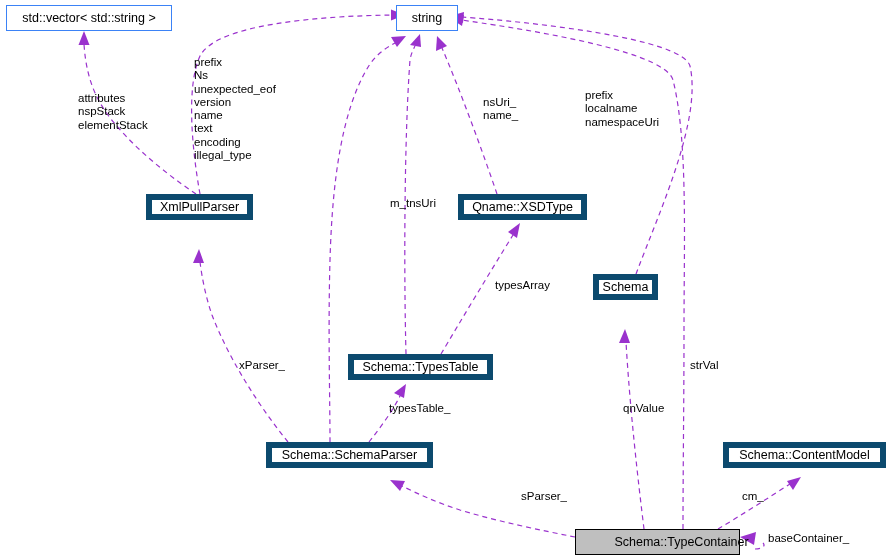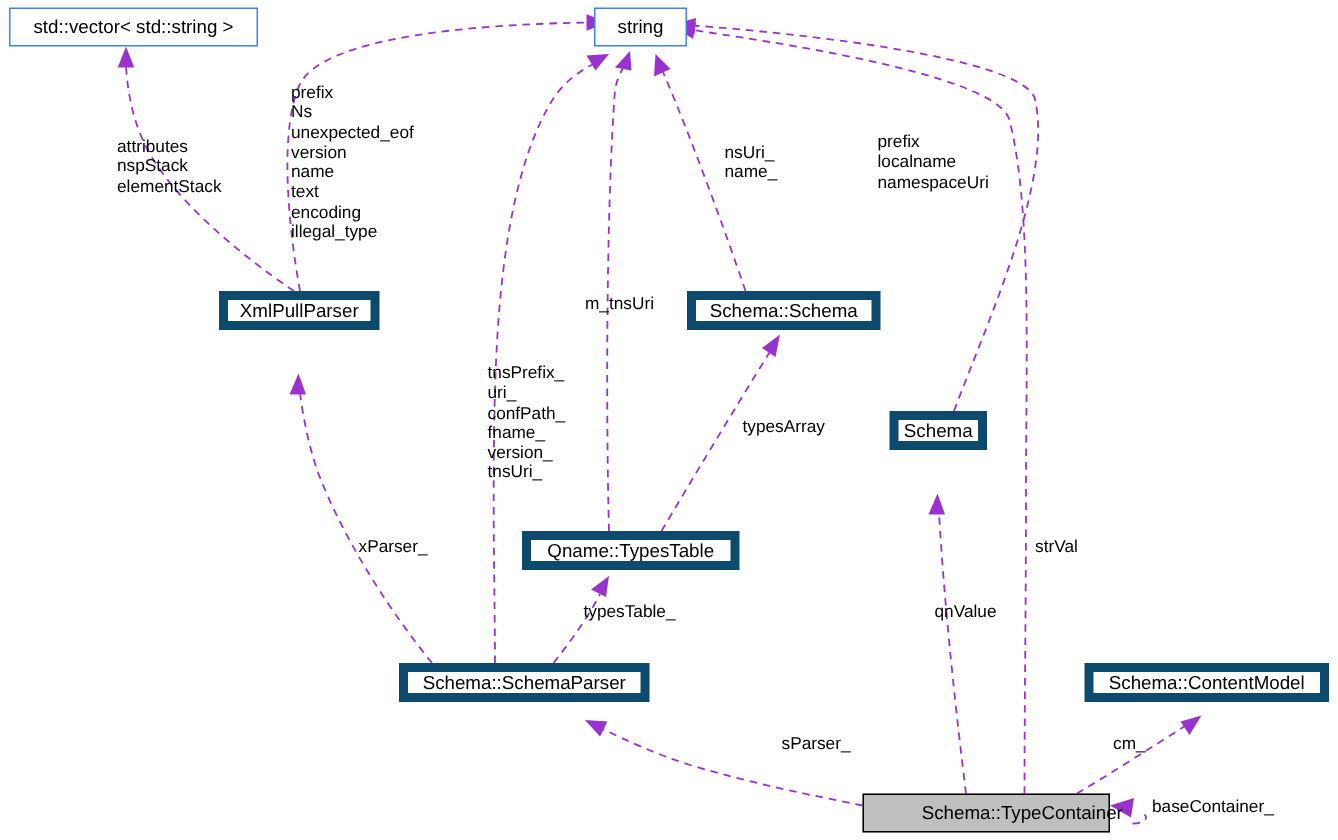--- a/index.html
+++ b/index.html
@@ -142,25 +142,25 @@
     </g>
 
   </svg>
 
   <div class="node-box gray-border" style="left:6px; top:5px; width:166px; height:26px;">std::vector&lt; std::string &gt;</div>
 
   <div class="node-box gray-border" style="left:396px; top:5px; width:62px; height:26px;">string</div>
 
   <div class="node-box" style="left:146px; top:194px; width:107px; height:26px;">XmlPullParser</div>
 
-  <div class="node-box" style="left:458px; top:194px; width:129px; height:26px;">Schema::Schema</div>
+  <div class="node-box" style="left:458px; top:194px; width:129px; height:26px;">Qname::XSDType</div>
 
   <div class="node-box" style="left:593px; top:274px; width:65px; height:26px;">Schema</div>
 
-  <div class="node-box" style="left:348px; top:354px; width:145px; height:26px;">Qname::TypesTable</div>
+  <div class="node-box" style="left:348px; top:354px; width:145px; height:26px;">Schema::TypesTable</div>
 
   <div class="node-box" style="left:266px; top:442px; width:167px; height:26px;">Schema::SchemaParser</div>
 
   <div class="node-box" style="left:723px; top:442px; width:163px; height:26px;">Schema::ContentModel</div>
 
   <div class="node-box highlight" style="left:575px; top:529px; width:165px; height:26px;">Schema::TypeContainer</div>
 
   <div class="edge-label" style="left:78px; top:92px; width:103px;">attributes
 nspStack
 elementStack</div>
@@ -176,26 +176,20 @@
 
   <div class="edge-label" style="left:483px; top:96px; width:55px;">nsUri_
 name_</div>
 
   <div class="edge-label" style="left:585px; top:89px; width:100px;">prefix
 localname
 namespaceUri</div>
 
   <div class="edge-label left" style="left:390px; top:197px; width:58px;">m_tnsUri</div>
 
-  <div class="edge-label" style="left:325px; top:243px; width:70px;">tnsPrefix_
-uri_
-confPath_
-fname_
-version_
-tnsUri_</div>
 
   <div class="edge-label left" style="left:495px; top:279px; width:70px;">typesArray</div>
 
   <div class="edge-label left" style="left:690px; top:359px; width:44px;">strVal</div>
 
   <div class="edge-label left" style="left:239px; top:359px; width:58px;">xParser_</div>
 
   <div class="edge-label left" style="left:389px; top:402px; width:78px;">typesTable_</div>
 
   <div class="edge-label left" style="left:623px; top:402px; width:56px;">qnValue</div>

